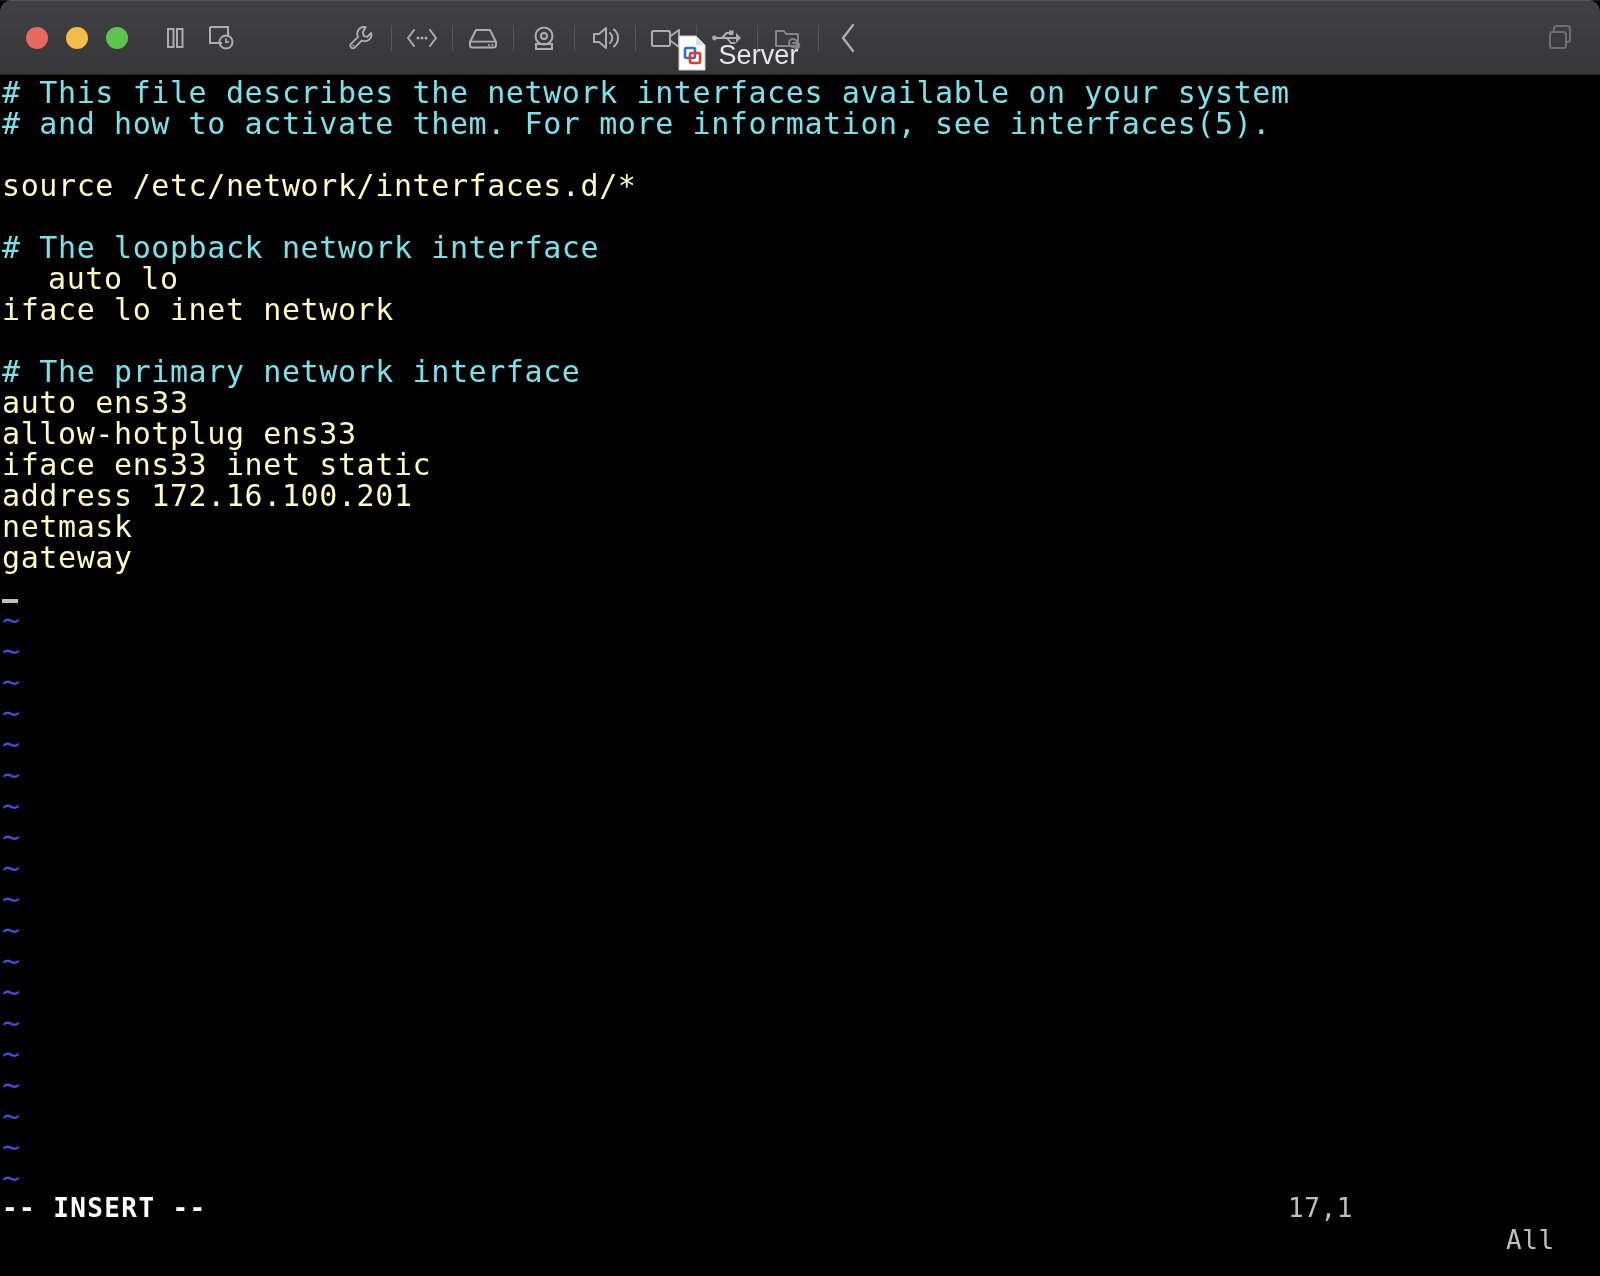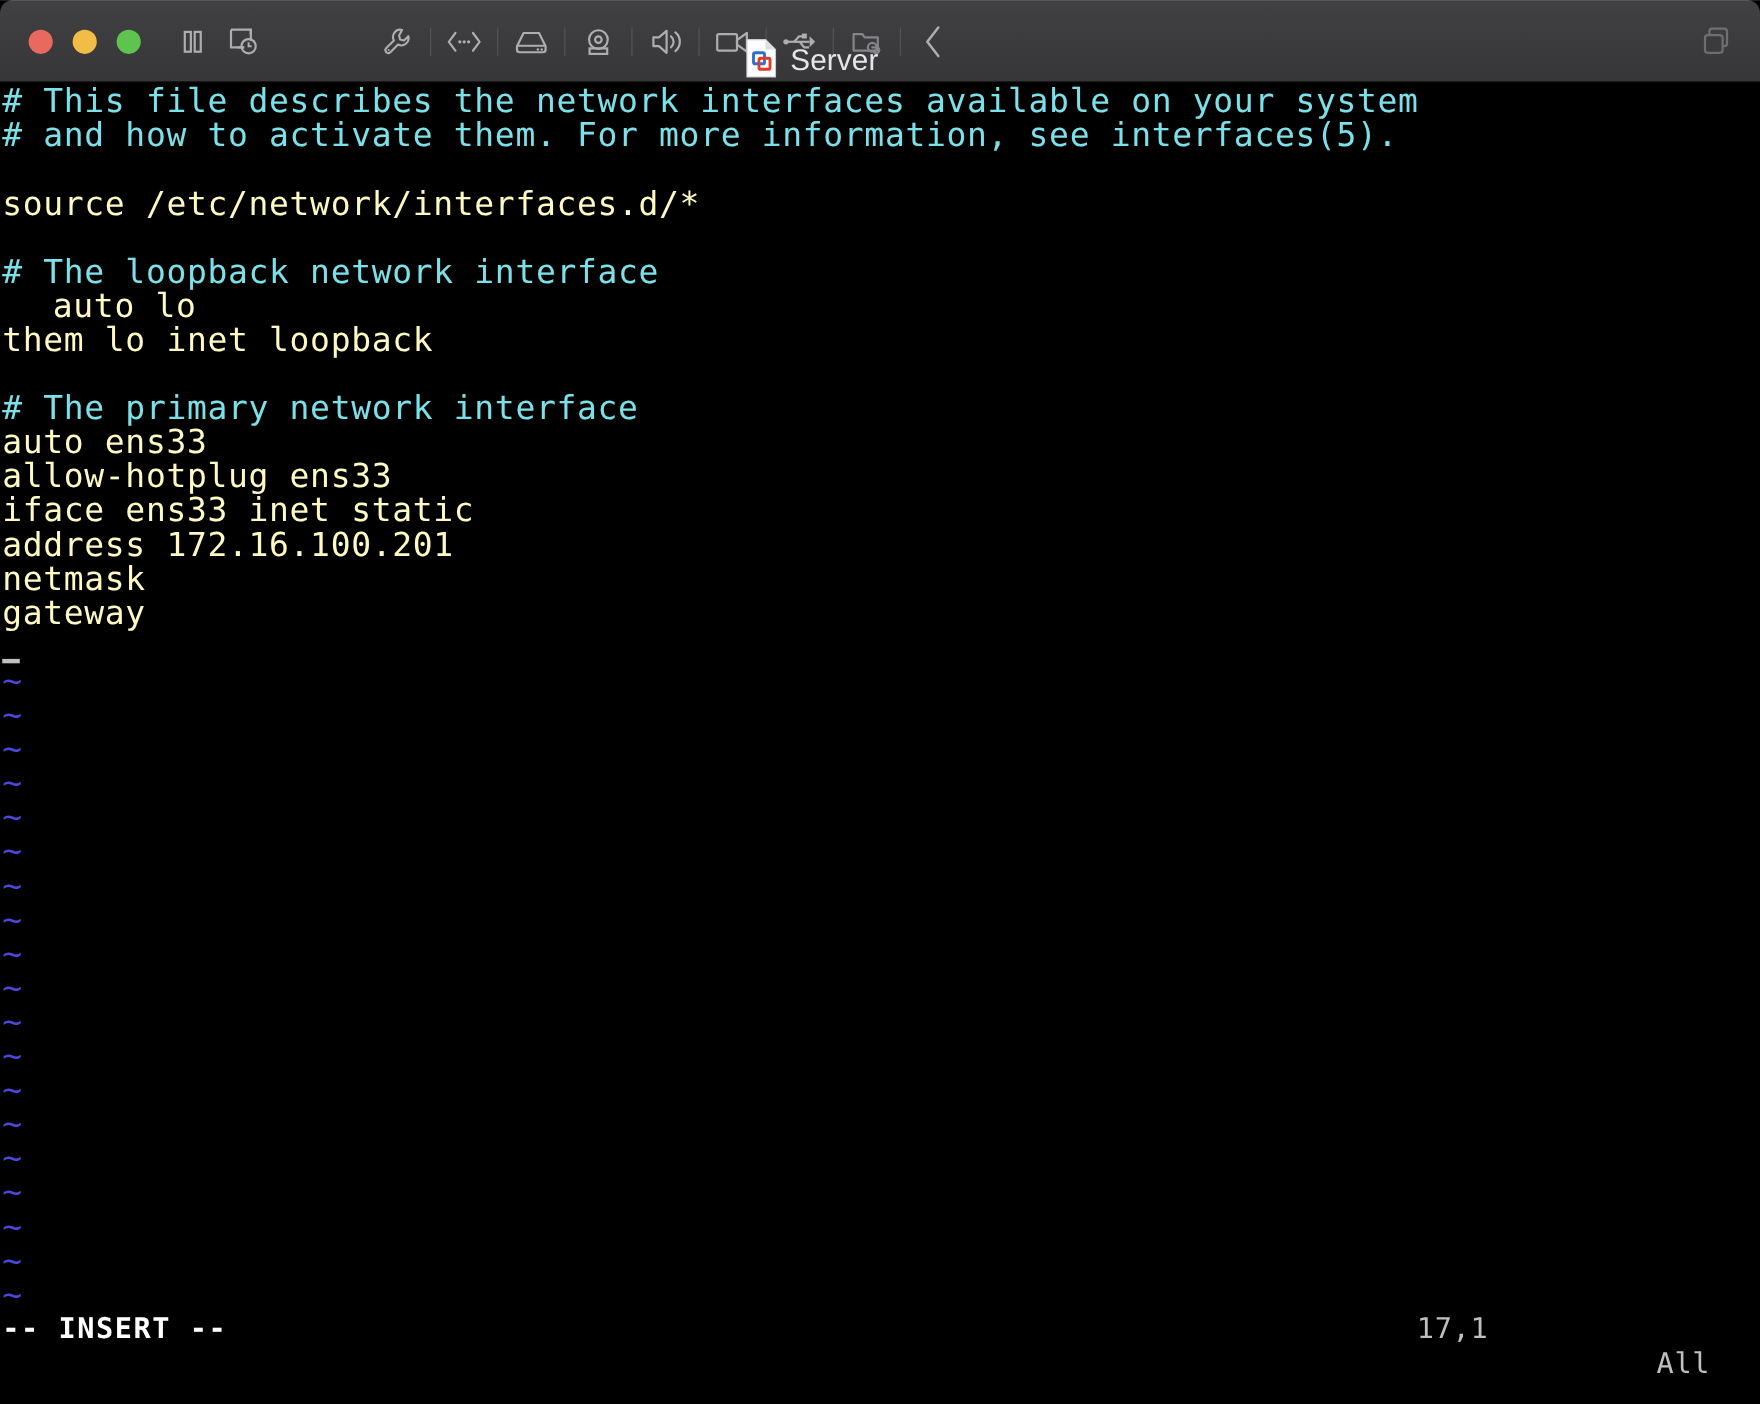--- a/index.html
+++ b/index.html
@@ -320,21 +320,21 @@
 
   </div>
 
   <div id="terminal">
     <div id="text-lines">
         <div class="tline c-comment" style="top: 2px; left: 2px;"># This file describes the network interfaces available on your system</div>
         <div class="tline c-comment" style="top: 33px; left: 2px;"># and how to activate them. For more information, see interfaces(5).</div>
         <div class="tline c-text" style="top: 95px; left: 2px;">source /etc/network/interfaces.d/*</div>
         <div class="tline c-comment" style="top: 157px; left: 2px;"># The loopback network interface</div>
         <div class="tline c-text" style="top: 188px; left: 0; margin-left: 48px;">auto lo</div>
-        <div class="tline c-text" style="top: 219px; left: 2px;">them lo inet loopback</div>
+        <div class="tline c-text" style="top: 219px; left: 2px;">iface lo inet network</div>
         <div class="tline c-comment" style="top: 281px; left: 2px;"># The primary network interface</div>
         <div class="tline c-text" style="top: 312px; left: 2px;">auto ens33</div>
         <div class="tline c-text" style="top: 343px; left: 2px;">allow-hotplug ens33</div>
         <div class="tline c-text" style="top: 374px; left: 2px;">iface ens33 inet static</div>
         <div class="tline c-text" style="top: 405px; left: 2px;">address 172.16.100.201</div>
         <div class="tline c-text" style="top: 436px; left: 2px;">netmask</div>
         <div class="tline c-text" style="top: 467px; left: 2px;">gateway</div>
       </div>
     <div id="cursor" style="top: 524px; left: 2px;"></div>
     <div id="tilde-lines">

